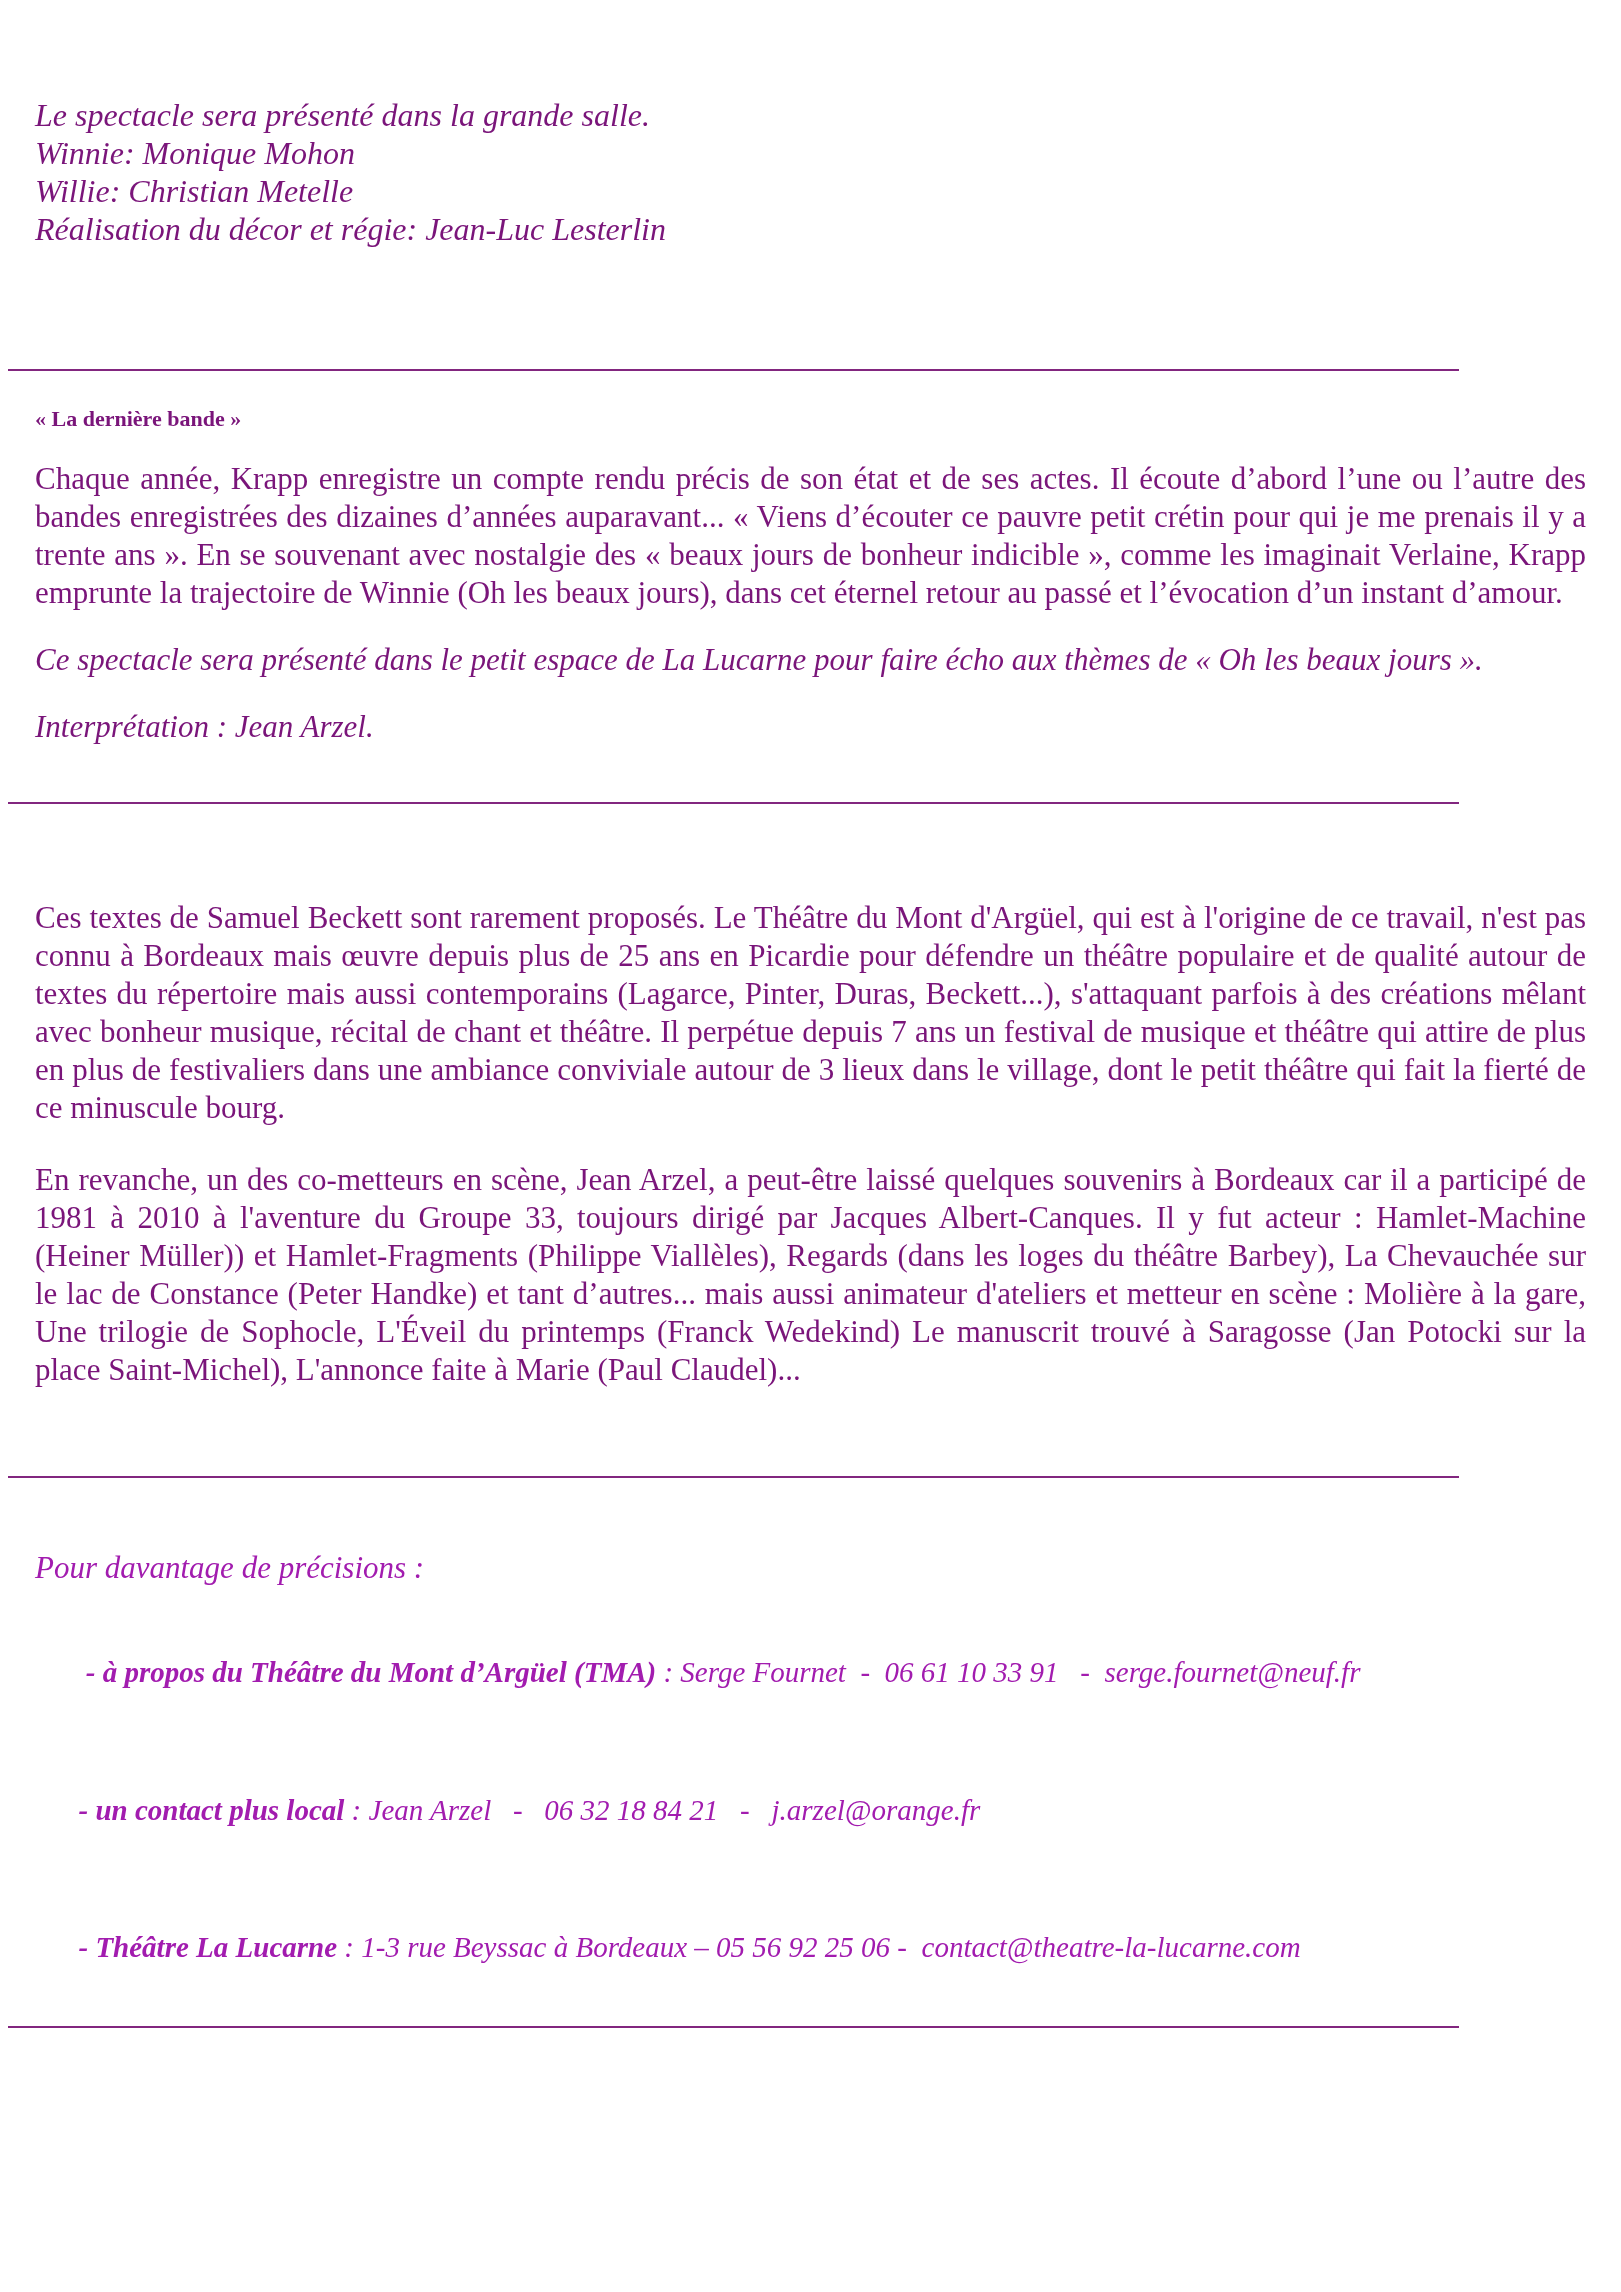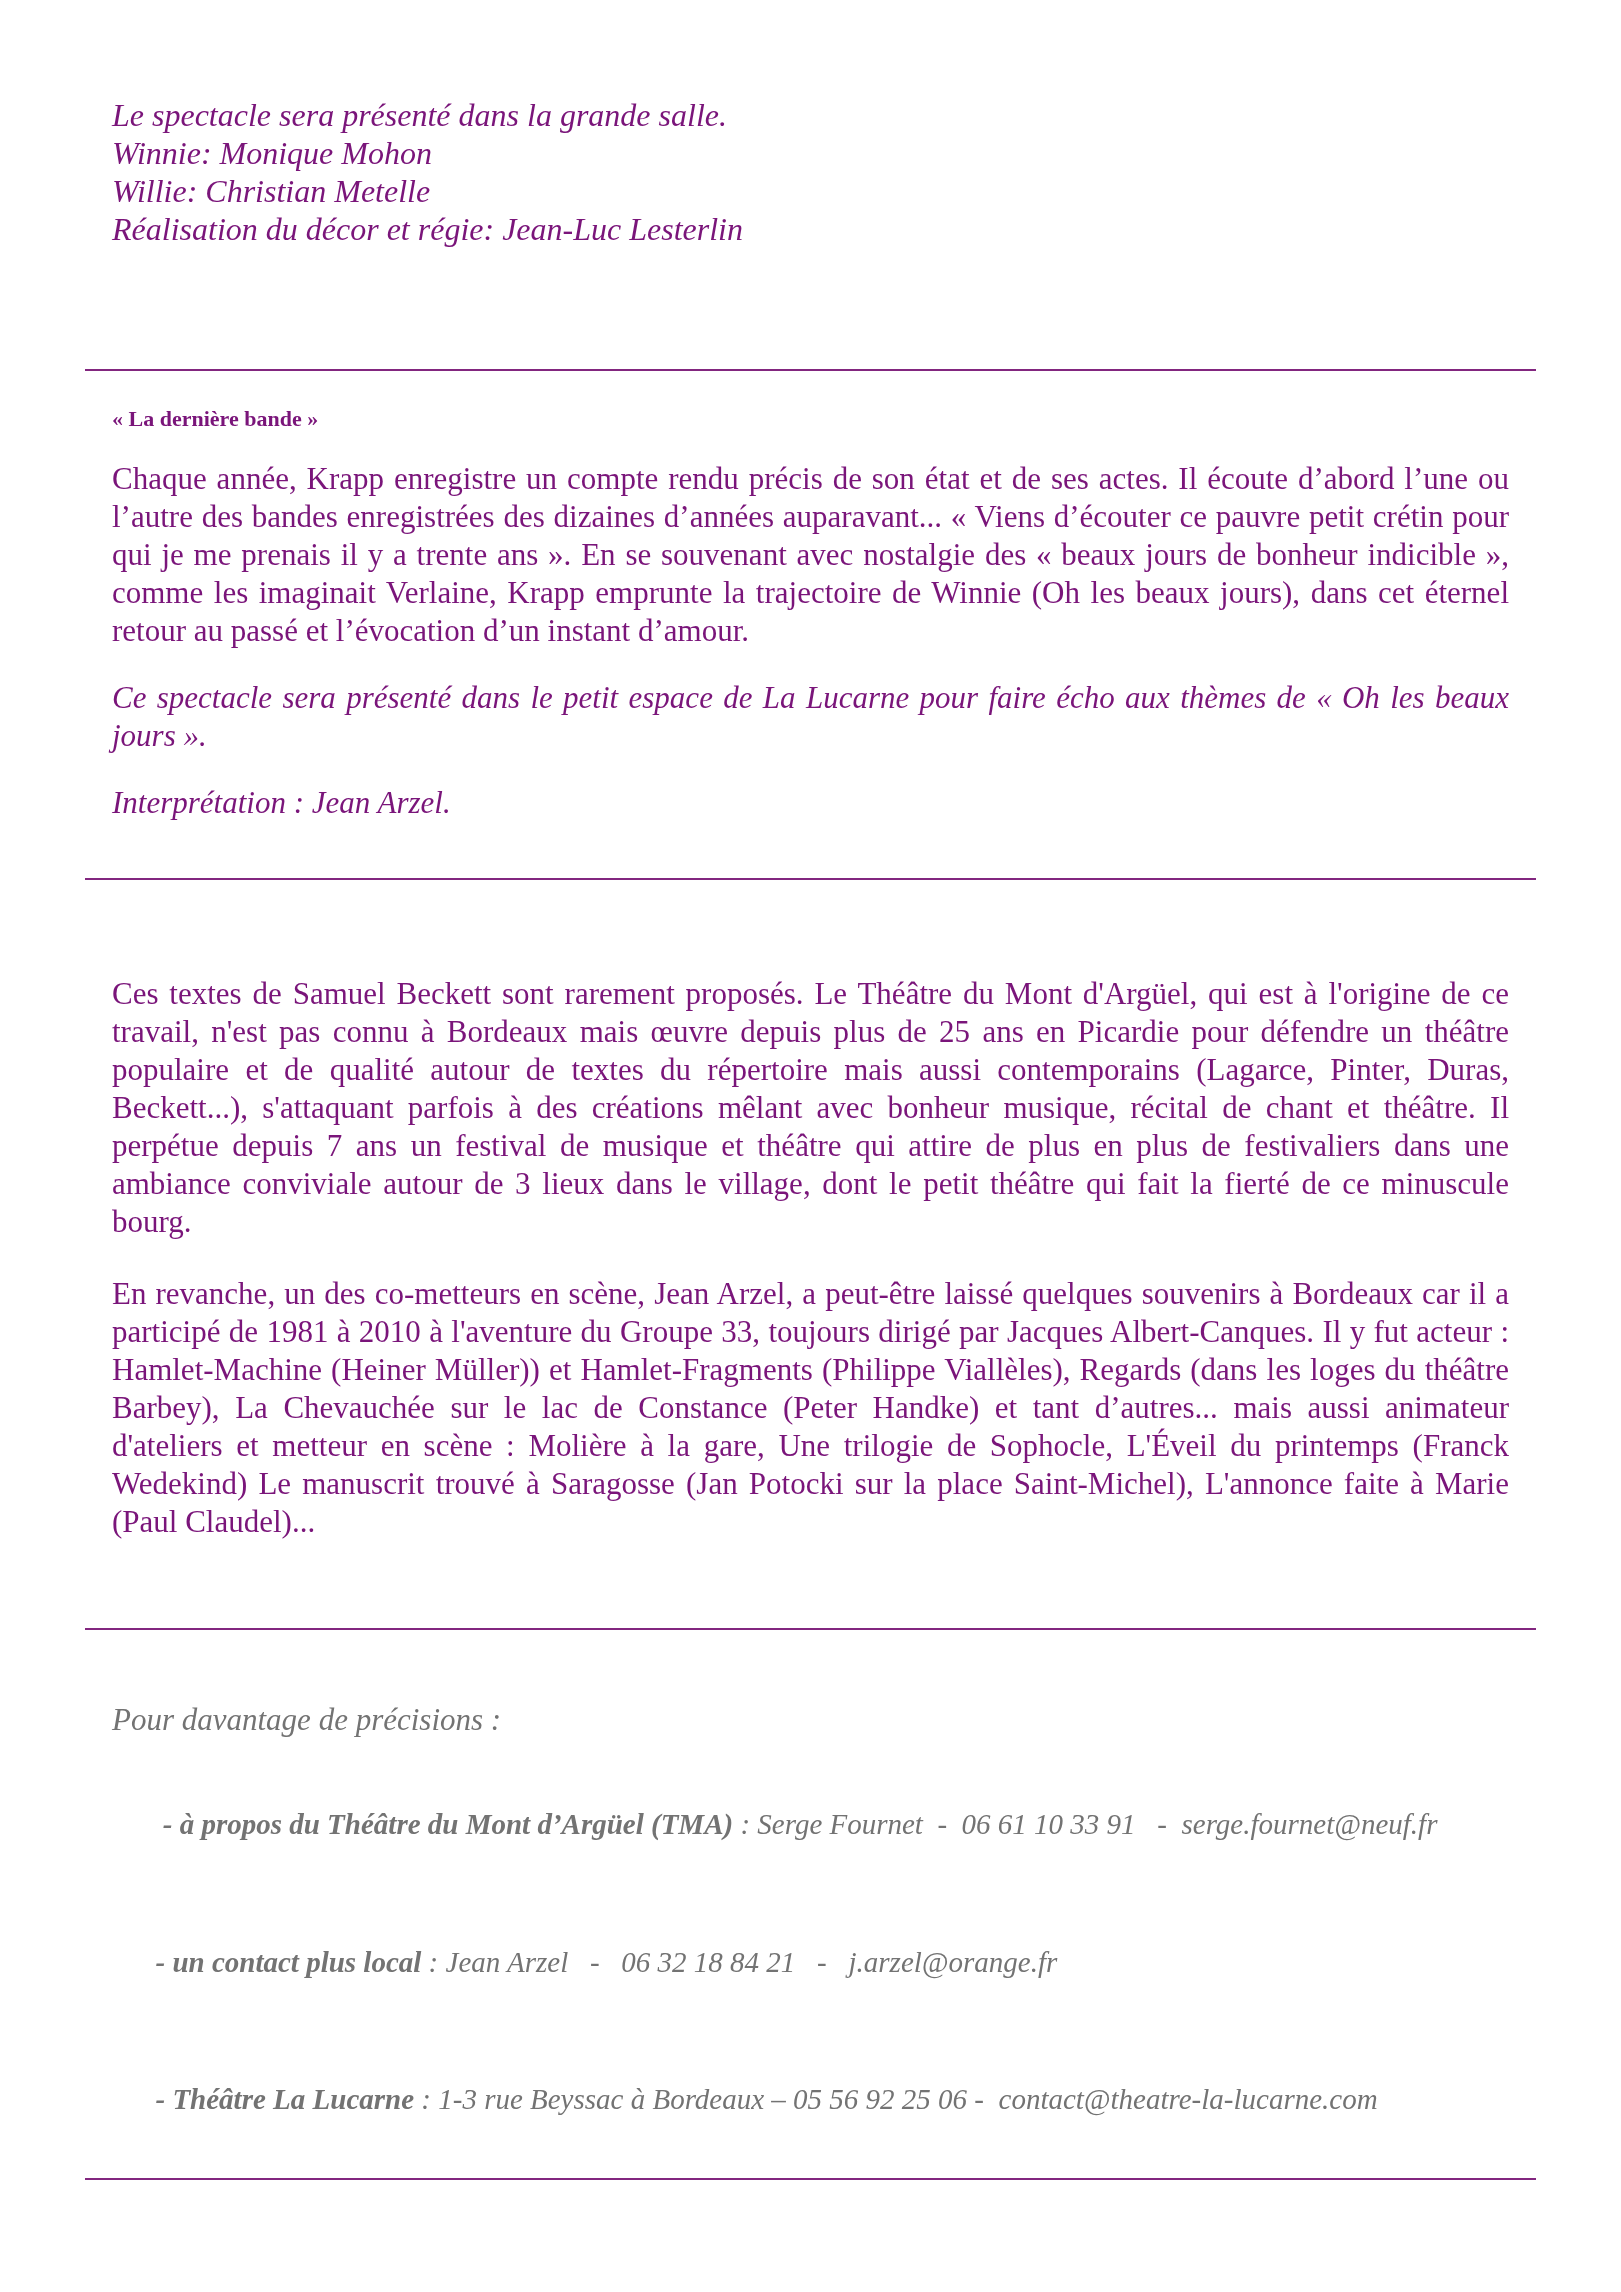--- a/index.html
+++ b/index.html
@@ -5,21 +5,21 @@
   html, body {
     margin: 0;
     padding: 0;
     background: #ffffff;
   }
   .page {
     position: relative;
     width: 1621px;
     height: 2293px;
     box-sizing: border-box;
-    padding: 0 112px;
+    padding: 0 35px;
     overflow: hidden;
     background: #ffffff;
     font-family: "Liberation Serif", serif;
     color: #7a157a;
   }
   
   .credits {
     padding-top: 96px;
     font-style: italic;
     font-size: 32px;
@@ -52,21 +52,21 @@
   }
   .para.italic { font-style: italic; }
   .p-krapp   { margin-top: 22px; }
   .p-echo    { margin-top: 29px; }
   .p-interp  { margin-top: 29px; text-align: left; }
   .p-tma     { margin-top: 95px; }
   .p-arzel   { margin-top: 34px; }
 
   
   .contacts {
-    color: #737373;
+    color: #a21caf;
     font-style: italic;
   }
   .contacts-intro {
     margin-top: 70px;
     font-size: 31px;
     line-height: 39px;
   }
   .contact-line {
     font-size: 29px;
     line-height: 39px;

